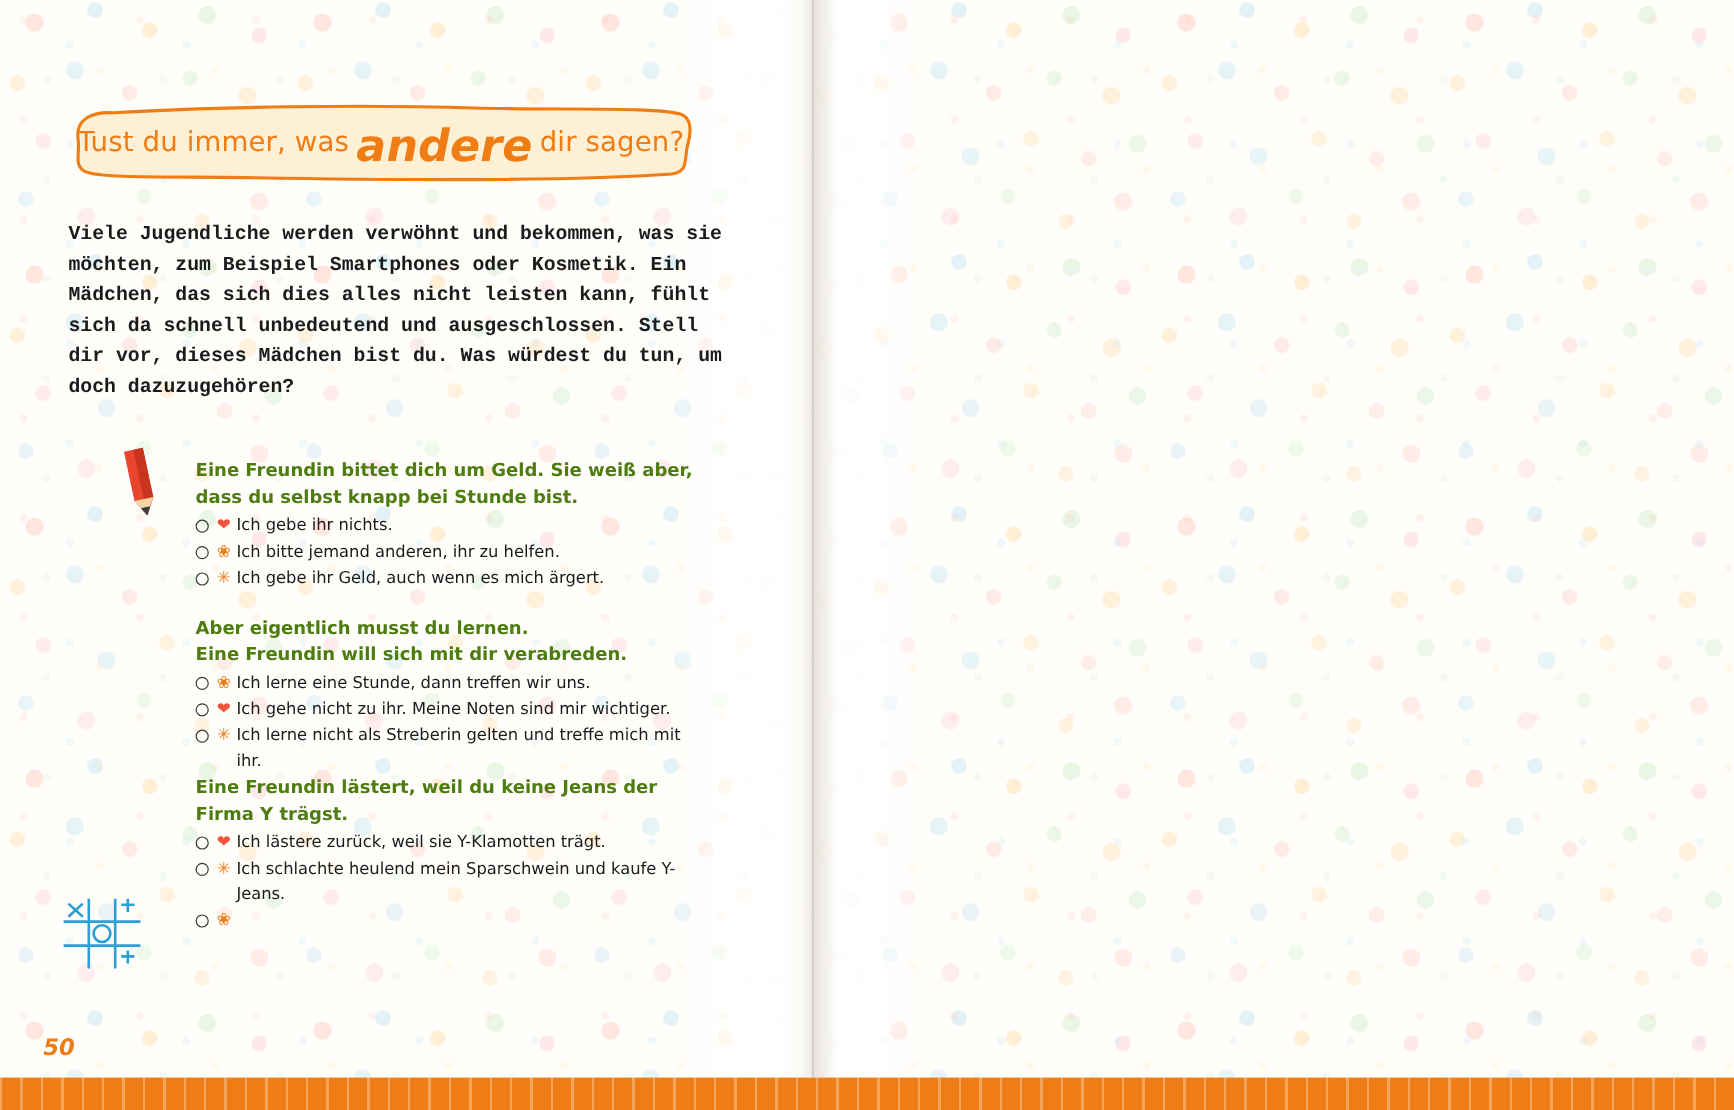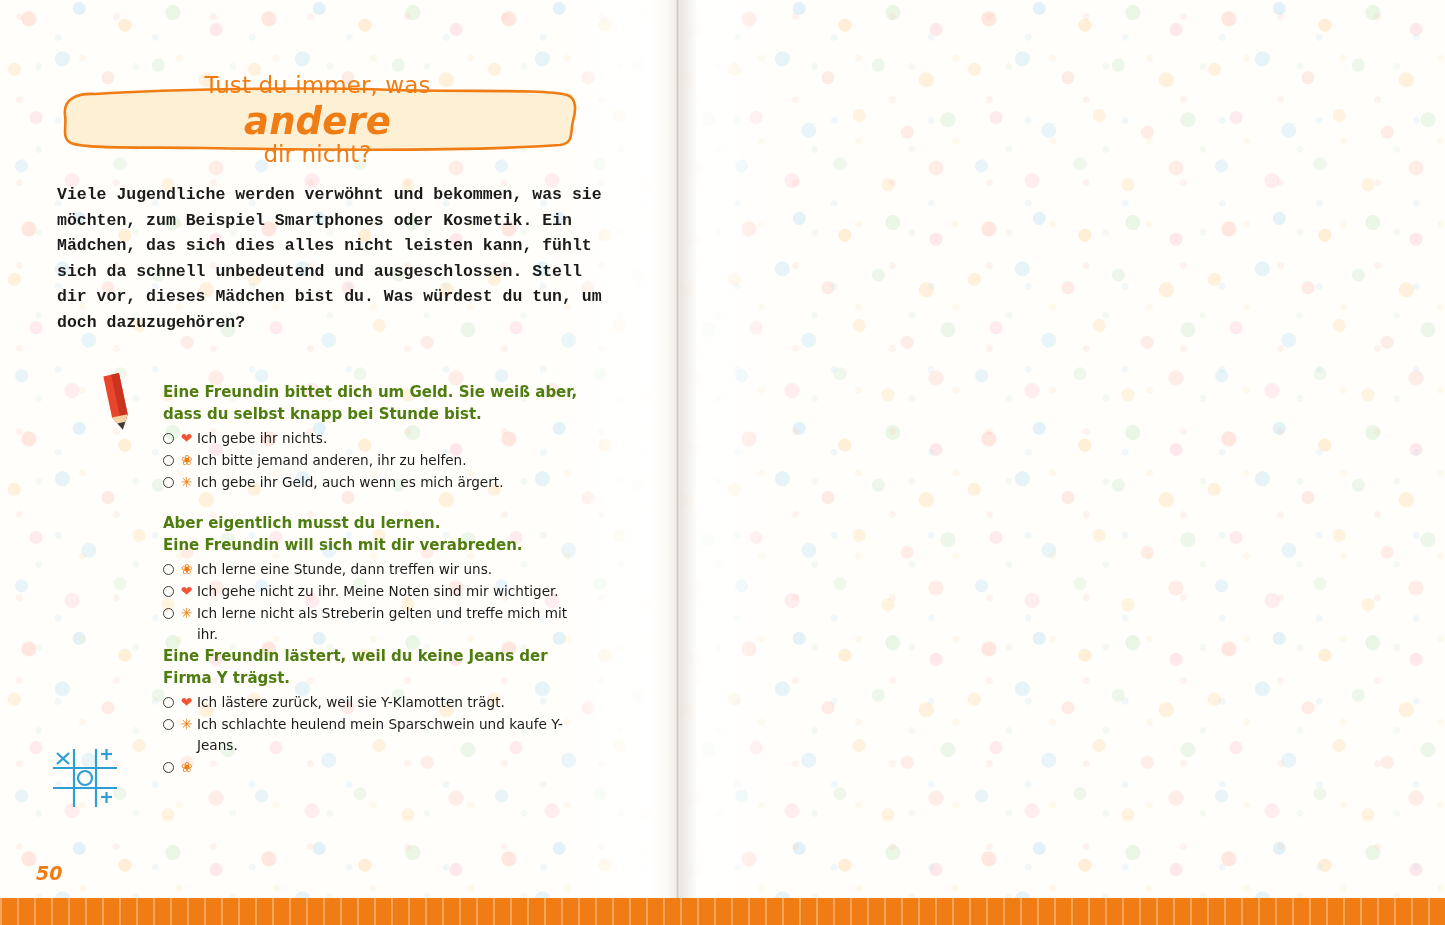--- a/index.html
+++ b/index.html
@@ -135,29 +135,28 @@
     left: 0; top: 0;
     width: 525px; height: 68px;
     display: flex;
     align-items: center;
     justify-content: center;
     font-family: "DejaVu Sans", sans-serif;
     font-size: 23px;
     color: #f07c14;
     white-space: nowrap;
     letter-spacing: 0.1px;
-    flex-direction: column;
   }
   .title-text .big {
     font-family: "DejaVu Sans", sans-serif;
     font-weight: bold;
     font-style: italic;
     font-size: 37px;
     color: #f07c14;
-    margin: 0 20px;
+    margin: 0 6px;
     position: relative;
     top: 2px;
   }
 
   
   .intro {
     position: absolute;
     left: 57px;
     top: 182px;
     width: 560px;
@@ -238,21 +237,21 @@
   <div class="page-left">
 
     <div class="title-banner">
       <svg width="525" height="68" viewBox="0 0 525 68">
         <path d="M10,30 C8,14 22,8 40,9 C120,4 250,2 340,5 C420,7 490,4 512,10 C522,13 521,26 518,36
                  C515,48 519,58 505,60 C420,66 260,65 150,63 C90,62 30,64 16,58 C6,53 12,42 10,30 Z" fill="#fdf0d5" stroke="#f07c14" stroke-width="2.6"></path>
       </svg>
       <div class="title-text">
         <span>Tust du immer, was</span>
         <span class="big">andere</span>
-        <span>dir nicht?</span>
+        <span>dir sagen?</span>
       </div>
     </div>
 
     <div class="intro">Viele Jugendliche werden verwöhnt und bekommen, was sie möchten, zum Beispiel Smartphones oder Kosmetik. Ein Mädchen, das sich dies alles nicht leisten kann, fühlt sich da schnell unbedeutend und ausgeschlossen. Stell dir vor, dieses Mädchen bist du. Was würdest du tun, um doch dazuzugehören?</div>
 
     <div class="pencil">
       <svg width="44" height="70" viewBox="0 0 44 70">
         <g transform="rotate(-12 22 35)">
           <path d="M14,2 L30,2 L30,44 L22,58 L14,44 Z" fill="#e8452c"></path>
           <path d="M22,2 L30,2 L30,44 L22,58 Z" fill="#c8341f"></path>

